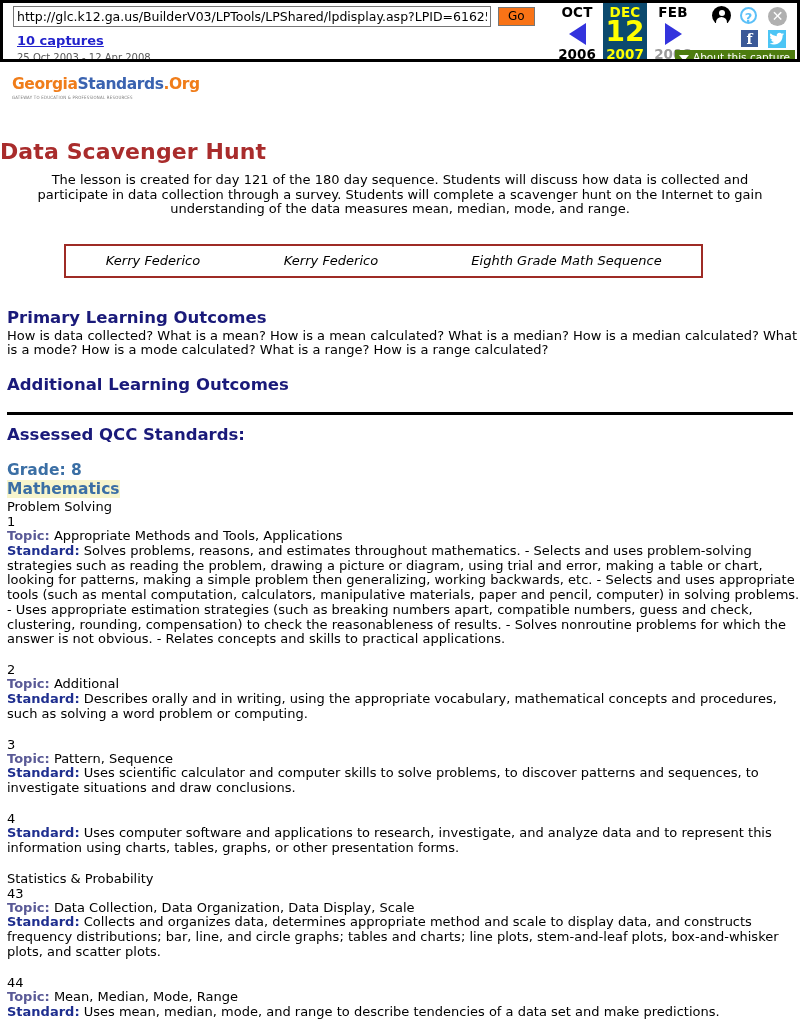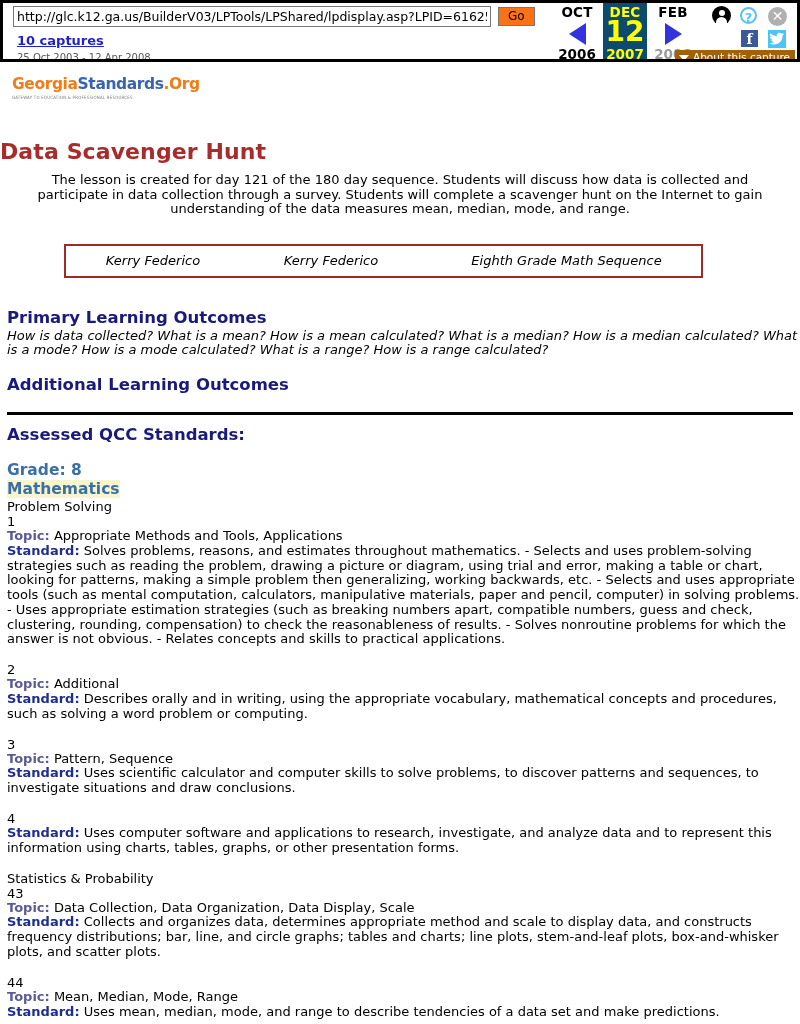--- a/index.html
+++ b/index.html
@@ -211,21 +211,21 @@
     width: 18px; height: 18px;
     background: #4cc5f5;
     cursor: pointer;
   }
   #twitter-icon svg { display: block; }
   #about-capture {
     position: absolute;
     left: 672px;
     top: 47px;
     height: 15px;
-    background: #a16207;
+    background: #4d7c0f;
     color: #ffffff;
     font-size: 10.5px;
     line-height: 15px;
     padding: 0 5px 0 4px;
     display: flex;
     align-items: center;
     gap: 4px;
     cursor: pointer;
     white-space: nowrap;
   }
@@ -309,21 +309,20 @@
     font-weight: bold;
     margin: 0 0 0 7px;
     line-height: 20px;
   }
   #primary-outcomes-head { margin-top: 30px; }
   .section-body {
     font-size: 13px;
     line-height: 14.7px;
     margin: 1px 0 6px 7px;
     padding-right: 0;
-    font-style: italic;
   }
   #additional-outcomes-head { margin-top: 17px; }
 
   #qcc-rule {
     border: none;
     border-top: 3px solid #000000;
     margin: 17px 7px 0 7px;
   }
   #assessed-head { margin-top: 10px; }
 

